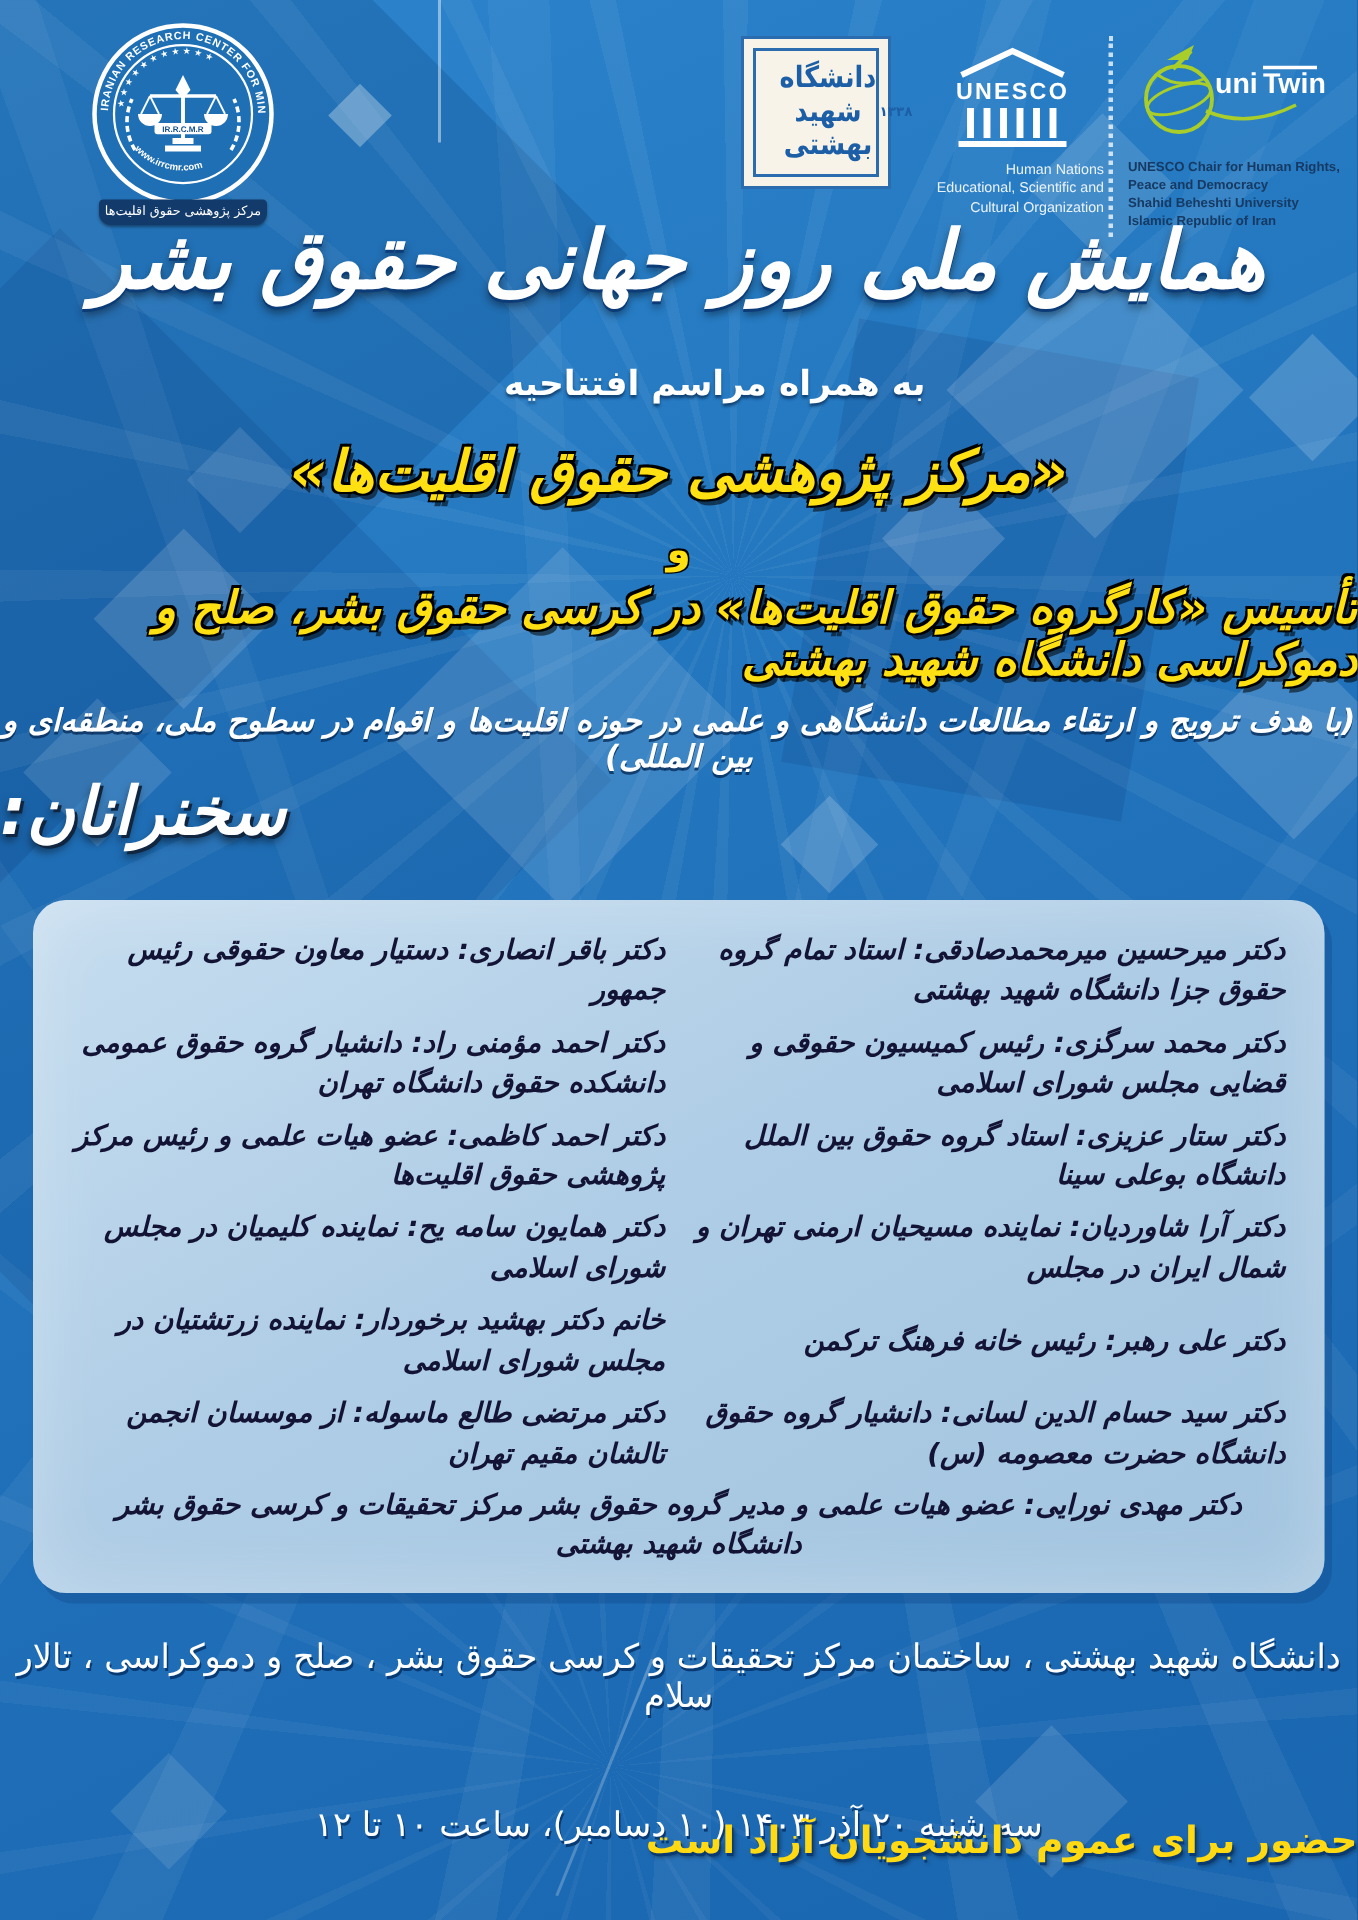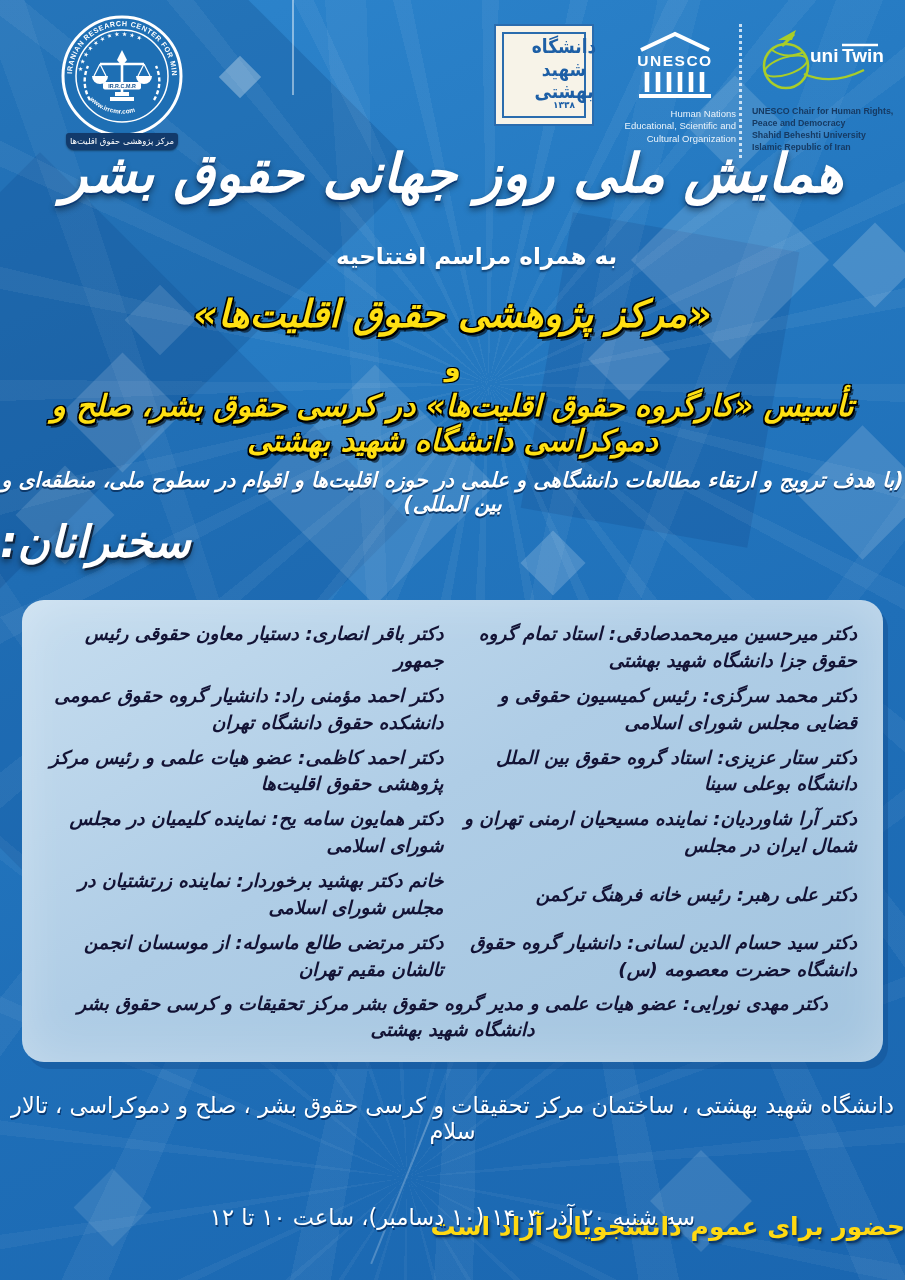--- a/index.html
+++ b/index.html
@@ -34,21 +34,21 @@
     color:#fff;font-size:8.5px;line-height:17px;text-align:center;direction:rtl;
     box-shadow:0 1px 2px rgba(0,0,0,.4);
   }
   .hdr-sbu{
     position:absolute;left:494px;top:24px;width:100px;height:102px;
     background:#f7f3e8;border:2px solid #2a6cae;box-sizing:border-box;
     display:flex;flex-direction:column;align-items:center;justify-content:center;
   }
   .hdr-sbu-inner{
     width:84px;height:86px;border:2px solid #2a6cae;box-sizing:border-box;
-    display:flex;flex-direction:column;align-items:center;justify-content:center;gap:2px;padding-left:40px;
+    display:flex;flex-direction:row;align-items:center;justify-content:center;gap:2px;padding-left:40px;
   }
   .sbu-text{
     direction:rtl;color:#1d5fa6;font-weight:bold;font-size:17px;line-height:1.15;
     text-align:center;transform:scaleY(1.15);letter-spacing:1px;
   }
   .sbu-year{color:#1d5fa6;font-size:9px;font-weight:bold;letter-spacing:2px;}
   .hdr-unesco{position:absolute;left:610px;top:28px;width:130px;text-align:center;}
   .unesco-caption{color:#eaf3fb;font-size:9.5px;line-height:1.3;text-align:right;
     font-family:"Liberation Sans",sans-serif;margin-top:4px;padding-right:4px;}
   .dotline{
@@ -76,21 +76,21 @@
     position:absolute;left:0;top:292px;width:100%;text-align:center;direction:rtl;
     color:#ffe012;font-size:38px;font-weight:bold;font-style:italic;
     text-shadow:1.5px 1.5px 0 #000,-1.5px 1.5px 0 #000,1.5px -1.5px 0 #000,-1.5px -1.5px 0 #000,3px 4px 0 rgba(0,0,0,.55);
   }
   .orgAnd{
     position:absolute;left:0;top:352px;width:100%;text-align:center;direction:rtl;
     color:#ffe012;font-size:26px;font-weight:bold;
     text-shadow:1px 1px 0 #000,-1px 1px 0 #000,1px -1px 0 #000,-1px -1px 0 #000;
   }
   .org2{
-    position:absolute;left:0;top:388px;width:100%;text-align:center;direction:rtl;
+    position:absolute;left:0;top:388px;width:100%;text-align:right;direction:rtl;
     color:#ffe012;font-size:30px;font-weight:bold;font-style:italic;
     text-shadow:1.5px 1.5px 0 #000,-1.5px 1.5px 0 #000,1.5px -1.5px 0 #000,-1.5px -1.5px 0 #000,3px 4px 0 rgba(0,0,0,.55);
   }
   .aim{
     position:absolute;left:0;top:468px;width:100%;text-align:center;direction:rtl;
     color:#fff;font-size:20.5px;font-weight:bold;font-style:italic;
     text-shadow:0 2px 0 rgba(8,45,90,.8);
   }
   .speakers-heading{
     position:absolute;left:0;top:516px;width:100%;text-align:left;direction:rtl;

